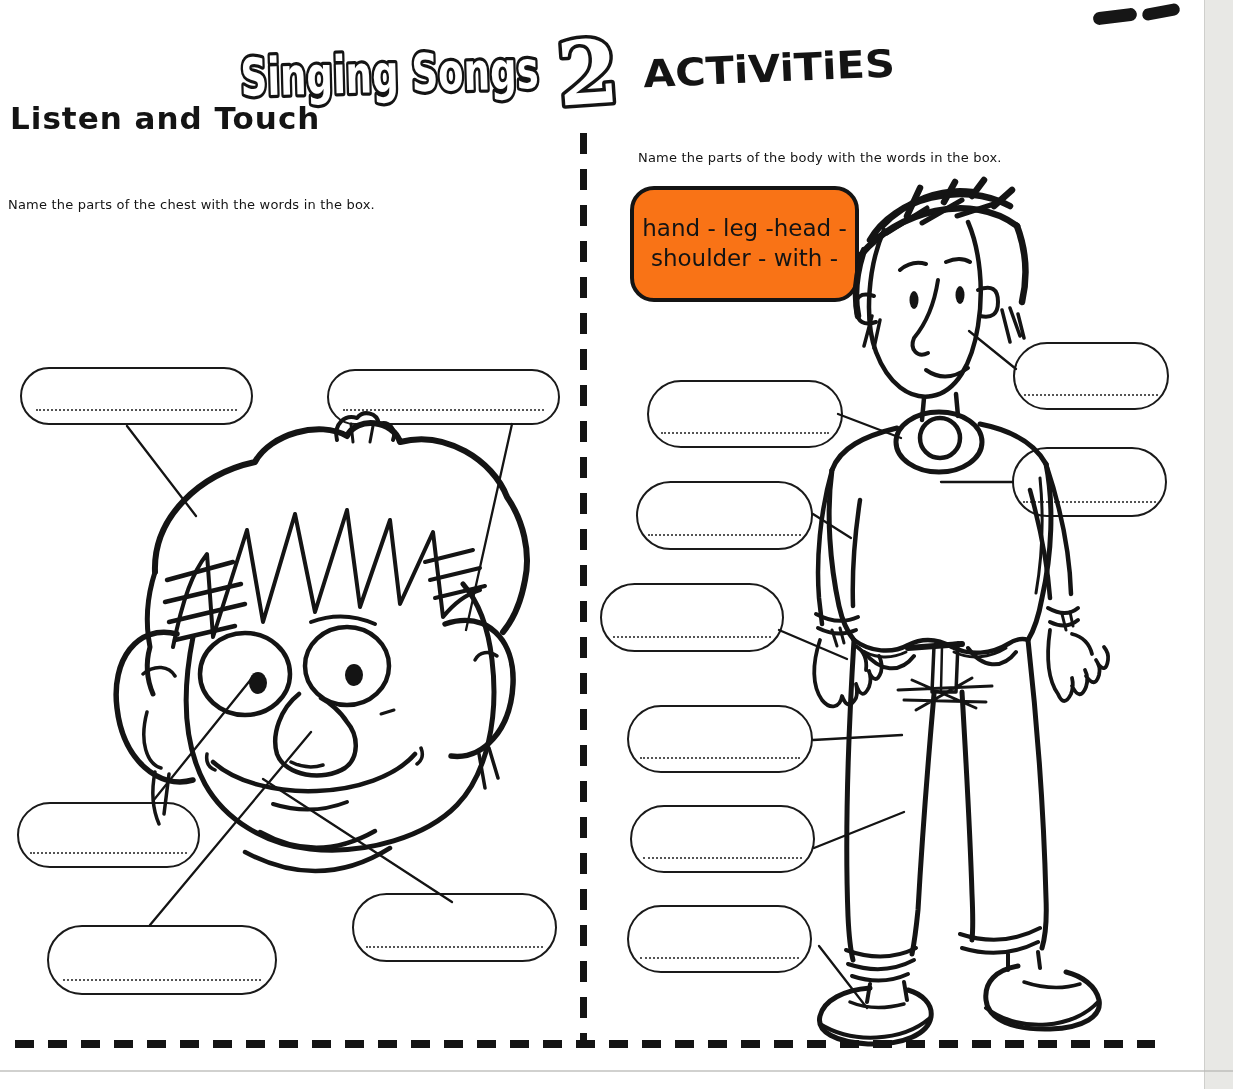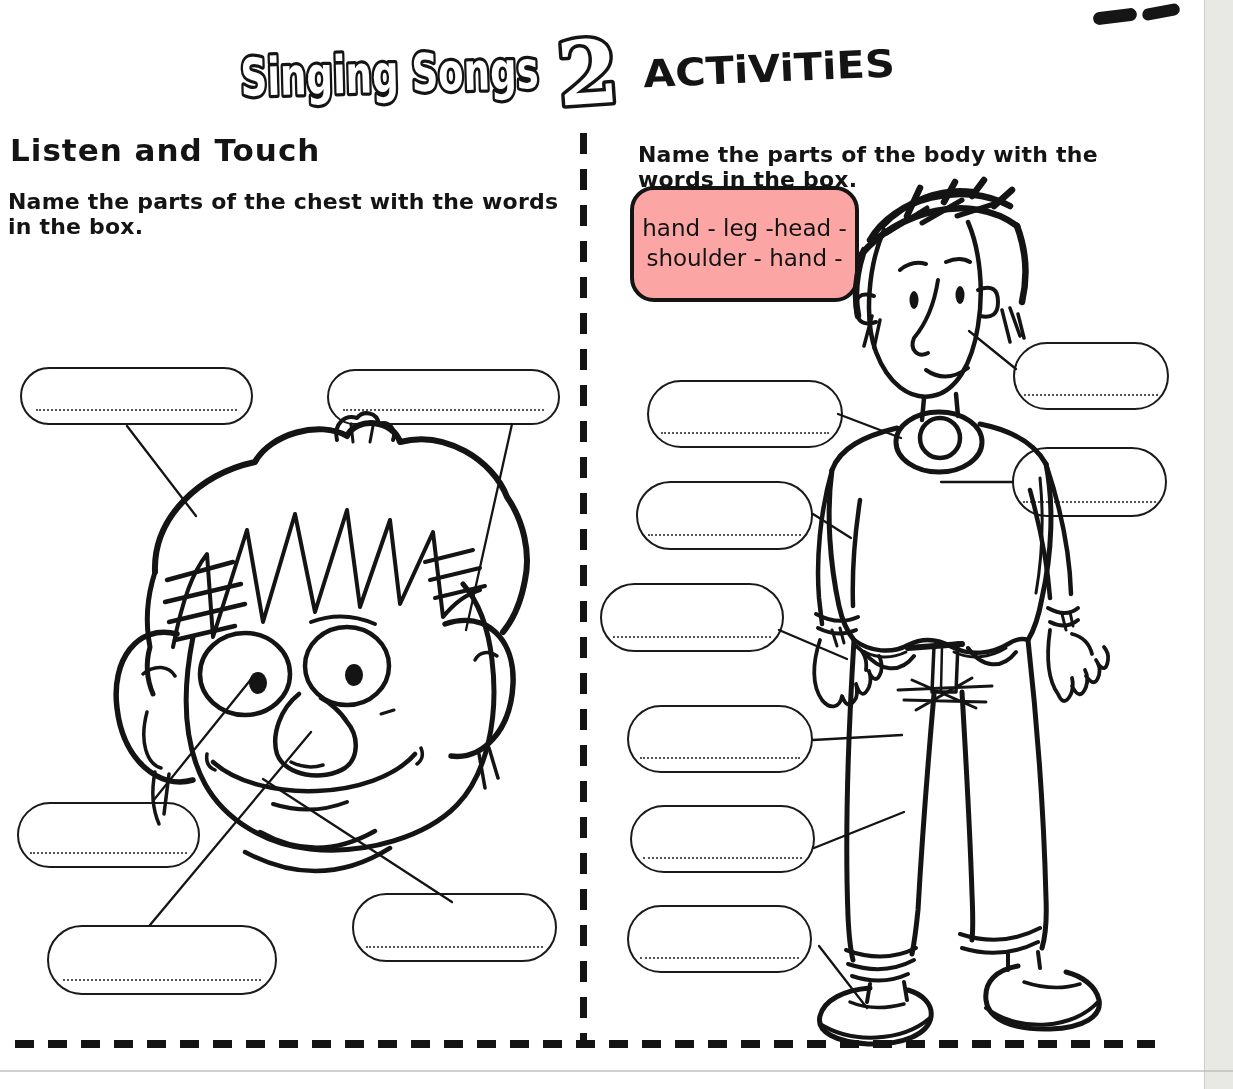--- a/index.html
+++ b/index.html
@@ -2,28 +2,28 @@
 <html><head>
 <meta charset="utf-8">
 <style>
   html,body{margin:0;padding:0;background:#888;}
   #page{
     position:relative;width:1233px;height:1089px;background:#ffffff;
     overflow:hidden;font-family:"DejaVu Sans","Liberation Sans",sans-serif;color:#141414;
   }
   .abs{position:absolute;}
   
-  .h-left{left:10px;top:132px;font-size:31px;font-weight:bold;letter-spacing:1px;}
-  .instr{font-size:22px;font-weight:bold;letter-spacing:.2px;}
+  .h-left{left:10px;top:100px;font-size:31px;font-weight:bold;letter-spacing:1px;}
+  .instr{font-size:13px;font-weight:normal;letter-spacing:.2px;margin-top:8px;}
   .instr-left{left:8px;top:189px;width:560px;}
   .instr-right{left:638px;top:142px;width:520px;}
   
   .wordbox{
     border:3.5px solid #141414;border-radius:20px;display:flex;align-items:center;
-    justify-content:center;text-align:center;font-size:25px;background:#fca5a5;
+    justify-content:center;text-align:center;font-size:25px;background:#f97316;
   }
   .wb-left{left:35px;top:268px;width:462px;height:56px;}
   .wb-right{left:630px;top:186px;width:221px;height:108px;border-width:4px;border-radius:24px;
             font-size:23px;line-height:1.3;flex-direction:column;}
   
   .pill{
     border:2.6px solid #1a1a1a;border-radius:36px;background:#fff;box-sizing:border-box;
   }
   .pill .dots{
     position:absolute;left:6%;right:6%;bottom:12px;border-top:2px dotted #555;height:0;
@@ -58,21 +58,21 @@
     <text x="322" y="84" font-family="DejaVu Serif, Liberation Serif, serif" font-size="88" font-weight="800" fill="#ffffff" stroke="#141414" stroke-width="7" paint-order="stroke" stroke-linejoin="round" transform="rotate(-4 350 50)">2</text>
     <text x="408" y="62" textLength="252" lengthAdjust="spacingAndGlyphs" font-family="DejaVu Sans, Liberation Sans, sans-serif" font-size="38" font-weight="600" fill="#141414" transform="rotate(-2.5 530 50)">ACTiViTiES</text>
   </svg>
 
   <div class="abs h-left">Listen and Touch</div>
   <div class="abs instr instr-left">Name the parts of the chest with the words in the box.</div>
 
   <div class="abs instr instr-right">Name the parts of the body with the words in the box.</div>
   <div class="abs wordbox wb-right">
     <span>hand - leg -head -</span>
-    <span>shoulder - hand -</span>
+    <span>shoulder - with -</span>
   </div>
 
   <div class="abs pill" style="left:20px;top:367px;width:233px;height:58px;">
       <div class="dots"></div>
     </div>
   <div class="abs pill" style="left:327px;top:369px;width:233px;height:56px;">
       <div class="dots"></div>
     </div>
   <div class="abs pill" style="left:17px;top:802px;width:183px;height:66px;">
       <div class="dots"></div>

